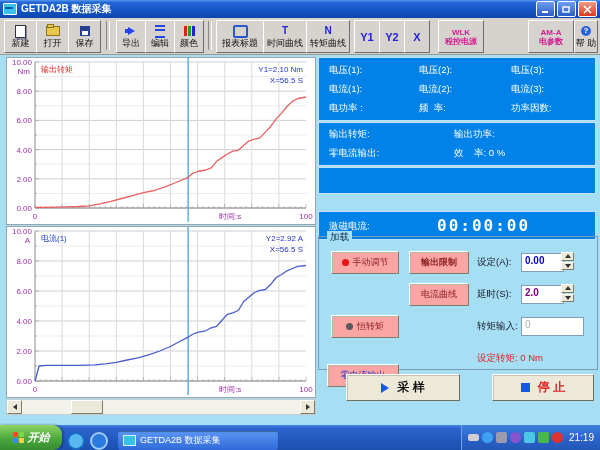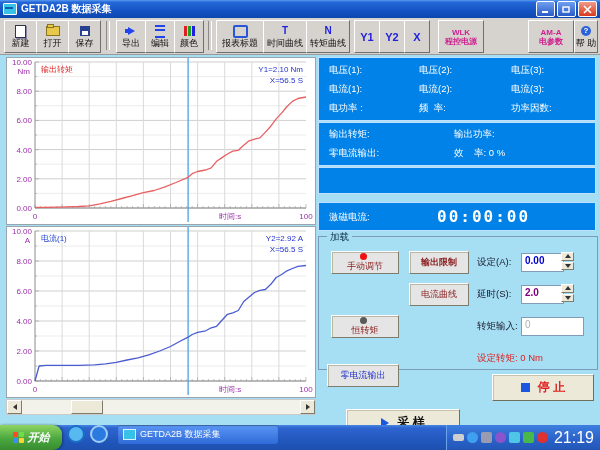--- a/index.html
+++ b/index.html
@@ -52,23 +52,23 @@
   .datapanel{position:absolute;left:318px;top:57px;width:278px;height:159px;}
   .dsec{position:absolute;left:0;width:276px;background:#0082e8;border:1px solid #bfe0ff;}
   .dsec .lbl{position:absolute;color:#fff;font-size:9.5px;white-space:pre;}
   .timer{position:absolute;left:118px;top:4px;color:#fff;font-size:16px;font-weight:bold;
     font-family:"DejaVu Sans Mono",monospace;letter-spacing:2px;}
   
   .group{position:absolute;left:318px;top:236px;width:278px;height:132px;
     border:1px solid #7a9cb8;}
   .group .legend{position:absolute;left:8px;top:-6px;background:#a6dff3;padding:0 3px;
     font-size:9.5px;color:#103050;}
-  .pbtn{position:absolute;height:21px;background:#e5e5e5;
+  .pbtn{position:absolute;height:21px;background:#fca5a5;
     border:1px solid;border-color:#fff #7d7d6e #7d7d6e #fff;box-shadow:1px 1px 0 #b9b6a4 inset;
-    display:flex;align-items:center;justify-content:center;font-size:9px;color:#8b2020;flex-direction:column;}
+    display:flex;align-items:center;justify-content:center;font-size:9px;color:#8b2020;}
   .dot{width:7px;height:7px;border-radius:50%;background:#5a5a5a;margin-right:4px;flex:0 0 auto;}
   .dot.sel{background:#ee1111;}
   .flabel{position:absolute;font-size:9.5px;color:#18182a;line-height:21px;}
   .field{position:absolute;height:16px;background:#fff;border:1px solid #7f9db9;
     font-size:10px;font-weight:bold;padding:1px 2px 0 3px;}
   .spin{position:absolute;width:13px;height:18px;display:flex;flex-direction:column;gap:1px;}
   .spin div{flex:1;background:#ece9d8;border:1px solid;border-color:#fff #7d7d6e #7d7d6e #fff;
     display:flex;align-items:center;justify-content:center;}
   .tri-up{width:0;height:0;border-left:3px solid transparent;border-right:3px solid transparent;border-bottom:4px solid #333;}
   .tri-dn{width:0;height:0;border-left:3px solid transparent;border-right:3px solid transparent;border-top:4px solid #333;}
@@ -86,38 +86,38 @@
     border:1px solid #c9c9c9;}
   .sarrow{position:absolute;top:0;width:13px;height:12px;background:#ece9d8;
     border:1px solid;border-color:#fff #7d7d6e #7d7d6e #fff;display:flex;align-items:center;justify-content:center;}
   .tri-l{width:0;height:0;border-top:3px solid transparent;border-bottom:3px solid transparent;border-right:4px solid #333;}
   .tri-r{width:0;height:0;border-top:3px solid transparent;border-bottom:3px solid transparent;border-left:4px solid #333;}
   .sthumb{position:absolute;left:64px;top:0;width:30px;height:12px;background:#ece9d8;
     border:1px solid;border-color:#fff #7d7d6e #7d7d6e #fff;}
   
   .taskbar{position:absolute;left:0;top:425px;width:600px;height:25px;
     background:linear-gradient(180deg,#4687e2 0%,#2e64cf 12%,#2258bd 60%,#1c4fae 100%);
-    display:flex;align-items:flex-start;}
+    display:flex;align-items:flex-end;}
   .startbtn{height:25px;width:62px;border-radius:0 9px 9px 0;
     background:linear-gradient(180deg,#8ed464 0%,#4aa83e 55%,#378c30 100%);
     display:flex;align-items:center;justify-content:center;gap:4px;
     color:#fff;font-size:11px;font-weight:bold;font-style:italic;box-shadow:1px 0 3px rgba(0,0,0,.4);}
   .flag{width:11px;height:11px;display:grid;grid-template-columns:5px 5px;grid-template-rows:5px 5px;gap:1px;}
   .flag i{display:block;border-radius:1px;}
   .qlicon{width:14px;height:14px;margin-left:5px;border-radius:50%;}
   .taskitem{margin-left:10px;height:19px;width:150px;border-radius:2px;
     background:linear-gradient(180deg,#5b97f5,#2f6ad8);
     display:flex;align-items:center;gap:4px;padding:0 5px;color:#fff;font-size:9px;
     box-shadow:0 1px 1px rgba(0,0,0,.35) inset;}
   .taskitem .mini{width:11px;height:9px;background:#39c2e8;border:1px solid #d8f2ff;flex:0 0 auto;}
   .tray{margin-left:auto;height:25px;display:flex;align-items:center;gap:3px;
     background:linear-gradient(180deg,#3d7fe0 0%,#2a61c8 60%,#2257b6 100%);
     border-left:1px solid #6aa2ee;padding:0 6px 0 6px;}
   .trayic{width:11px;height:11px;border-radius:2px;}
-  .clock{color:#fff;font-size:16px;margin-left:3px;}
+  .clock{color:#fff;font-size:10px;margin-left:3px;}
 </style>
 </head>
 <body>
 
 <div id="app">
 
   <div class="titlebar">
     <span class="appicon"></span>
     <span>GETDA2B 数据采集</span>
     <span class="wincontrols">
@@ -453,21 +453,21 @@
       <span class="lbl" style="left:100px;top:44px;">频  率:</span>
       <span class="lbl" style="left:192px;top:44px;">功率因数:</span>
     </div>
     <div class="dsec" style="top:65px;height:42px;">
       <span class="lbl" style="left:10px;top:5px;">输出转矩:</span>
       <span class="lbl" style="left:135px;top:5px;">输出功率:</span>
       <span class="lbl" style="left:10px;top:24px;">零电流输出:</span>
       <span class="lbl" style="left:135px;top:24px;">效    率: 0 %</span>
     </div>
     <div class="dsec" style="top:110px;height:25px;"></div>
-    <div class="dsec" style="top:145px;height:27px;">
+    <div class="dsec" style="top:154px;height:27px;">
       <span class="lbl" style="left:10px;top:8px;">激磁电流:</span>
       <span class="timer">00:00:00</span>
     </div>
   </div>
 
   <div class="group">
     <span class="legend">加载</span>
 
     <div class="pbtn radio-btn" style="left:12px;top:14px;width:66px;">
       <span class="dot sel"></span>
@@ -503,21 +503,21 @@
           <span class="tri-dn"></span>
         </div>
     </span>
 
     <span class="flabel" style="left:158px;top:78px;">转矩输入:</span>
     <div class="field" style="left:202px;top:80px;width:56px;color:#b0b0b0;font-weight:normal;">0</div>
 
     <span class="redlbl" style="left:158px;top:110px;">设定转矩: 0 Nm</span>
   </div>
 
-  <div class="bigbtn" style="left:346px;top:374px;width:112px;color:#111;margin-top:35px;">
+  <div class="bigbtn" style="left:346px;top:374px;width:112px;color:#111;">
     <span class="play"></span>
     <span>采  样</span>
   </div>
   <div class="bigbtn" style="left:492px;top:374px;width:100px;color:#e02020;">
     <span class="stopsq"></span>
     <span>停  止</span>
   </div>
 
 
   <div class="taskbar">

